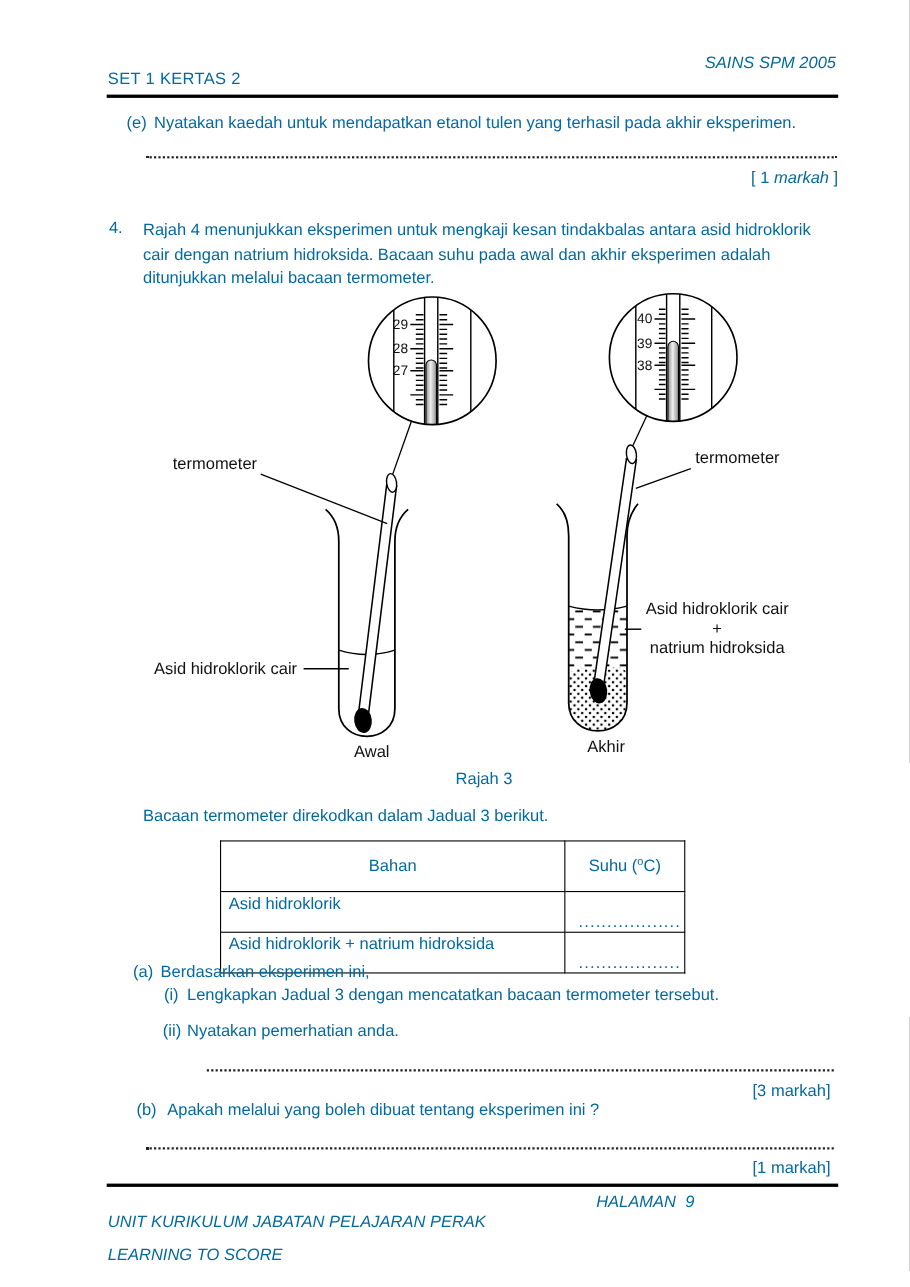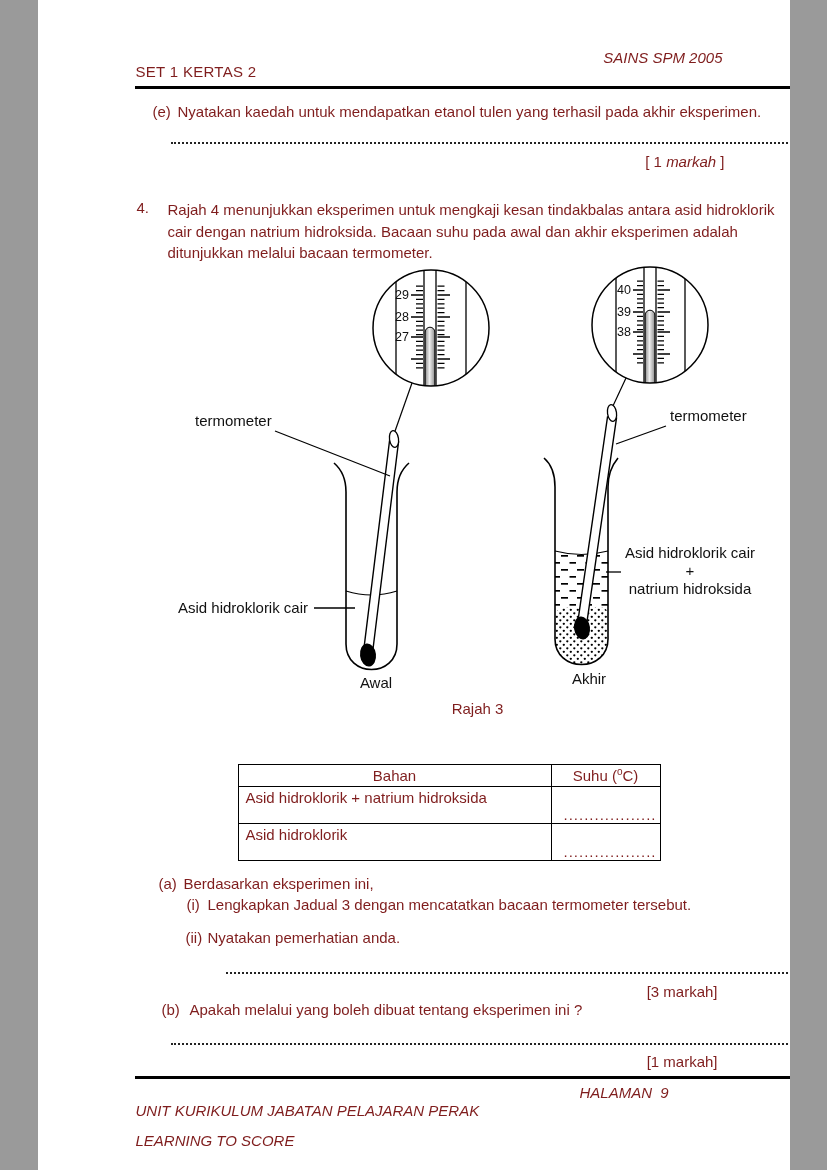--- a/index.html
+++ b/index.html
@@ -1,31 +1,31 @@
 <!DOCTYPE html>
 <html><head>
 <meta charset="utf-8">
 <style>
   html,body { margin:0; padding:0; background:#9a9a9a; }
   .page {
-    position:relative; width:752px; height:1170px; margin:0 auto;
+    position:relative; width:827px; height:1170px; margin:0 auto;
     background:#ffffff; overflow:hidden;
     font-family:"Liberation Sans","DejaVu Sans",sans-serif;
-    color:#7f1d1d; font-size:15px;
+    color:#0369a1; font-size:15px;
   }
   .abs { position:absolute; white-space:nowrap; }
   .it { font-style:italic; }
   .pre { white-space:pre; }
   .rule { position:absolute; background:#000; }
   .dotline { position:absolute; border-bottom:2.2px dotted #222; height:8px; }
   .q-lines div { white-space:nowrap; line-height:21.5px; }
   table.jadual { border-collapse:collapse; table-layout:fixed; }
   table.jadual th, table.jadual td {
     border:1.7px solid #000; font-weight:normal; font-size:15px;
-    padding:0; vertical-align:top;
+    padding:12px; vertical-align:top;
   }
   table.jadual th { height:21px; text-align:center; vertical-align:middle; }
   table.jadual td.bahan { padding:2px 0 0 7px; height:34px; }
   table.jadual td.suhu { position:relative; }
   .cell-dots { position:absolute; right:3px; bottom:0px; letter-spacing:1px; font-size:15px; }
   sup.deg { font-size:10px; vertical-align:super; line-height:0; }
   svg text { font-family:"Liberation Sans","DejaVu Sans",sans-serif; }
 </style>
 </head>
 <body>
@@ -154,39 +154,40 @@
         <text x="562" y="318">+</text>
         <text x="562" y="336">natrium hidroksida</text>
       </g>
       <line x1="478" y1="314" x2="493" y2="314" stroke="#000" stroke-width="1.3"></line>
       <text x="461" y="426" font-size="15" text-anchor="middle" fill="#111">Akhir</text>
     </g>
   </svg>
 
   <div class="abs" style="left:90px; top:700px; width:700px; text-align:center; white-space:normal;">Rajah 3</div>
 
+  <div class="abs" style="left:130px; top:733px;">Bacaan termometer direkodkan dalam Jadual 3 berikut.</div>
 
   <table class="jadual abs" style="left:200px; top:764px; width:422px;">
     <colgroup>
         <col style="width:313px">
         <col style="width:109px">
       </colgroup>
     <tbody>
         <tr>
       <th>Bahan</th>
       <th><span>Suhu (</span><sup class="deg">o</sup><span>C)</span></th>
     </tr>
     <tr>
-      <td class="bahan">Asid hidroklorik + natrium hidroksida</td>
+      <td class="bahan">Asid hidroklorik</td>
       <td class="suhu">
             <span class="cell-dots">..................</span>
           </td>
     </tr>
     <tr>
-      <td class="bahan">Asid hidroklorik</td>
+      <td class="bahan">Asid hidroklorik + natrium hidroksida</td>
       <td class="suhu">
             <span class="cell-dots">..................</span>
           </td>
     </tr>
   </tbody>
     </table>
 
   <div class="abs" style="left:121px; top:875px;">(a)</div>
   <div class="abs" style="left:146px; top:875px;">Berdasarkan eksperimen ini,</div>
   <div class="abs" style="left:149px; top:896px;">(i)</div>

